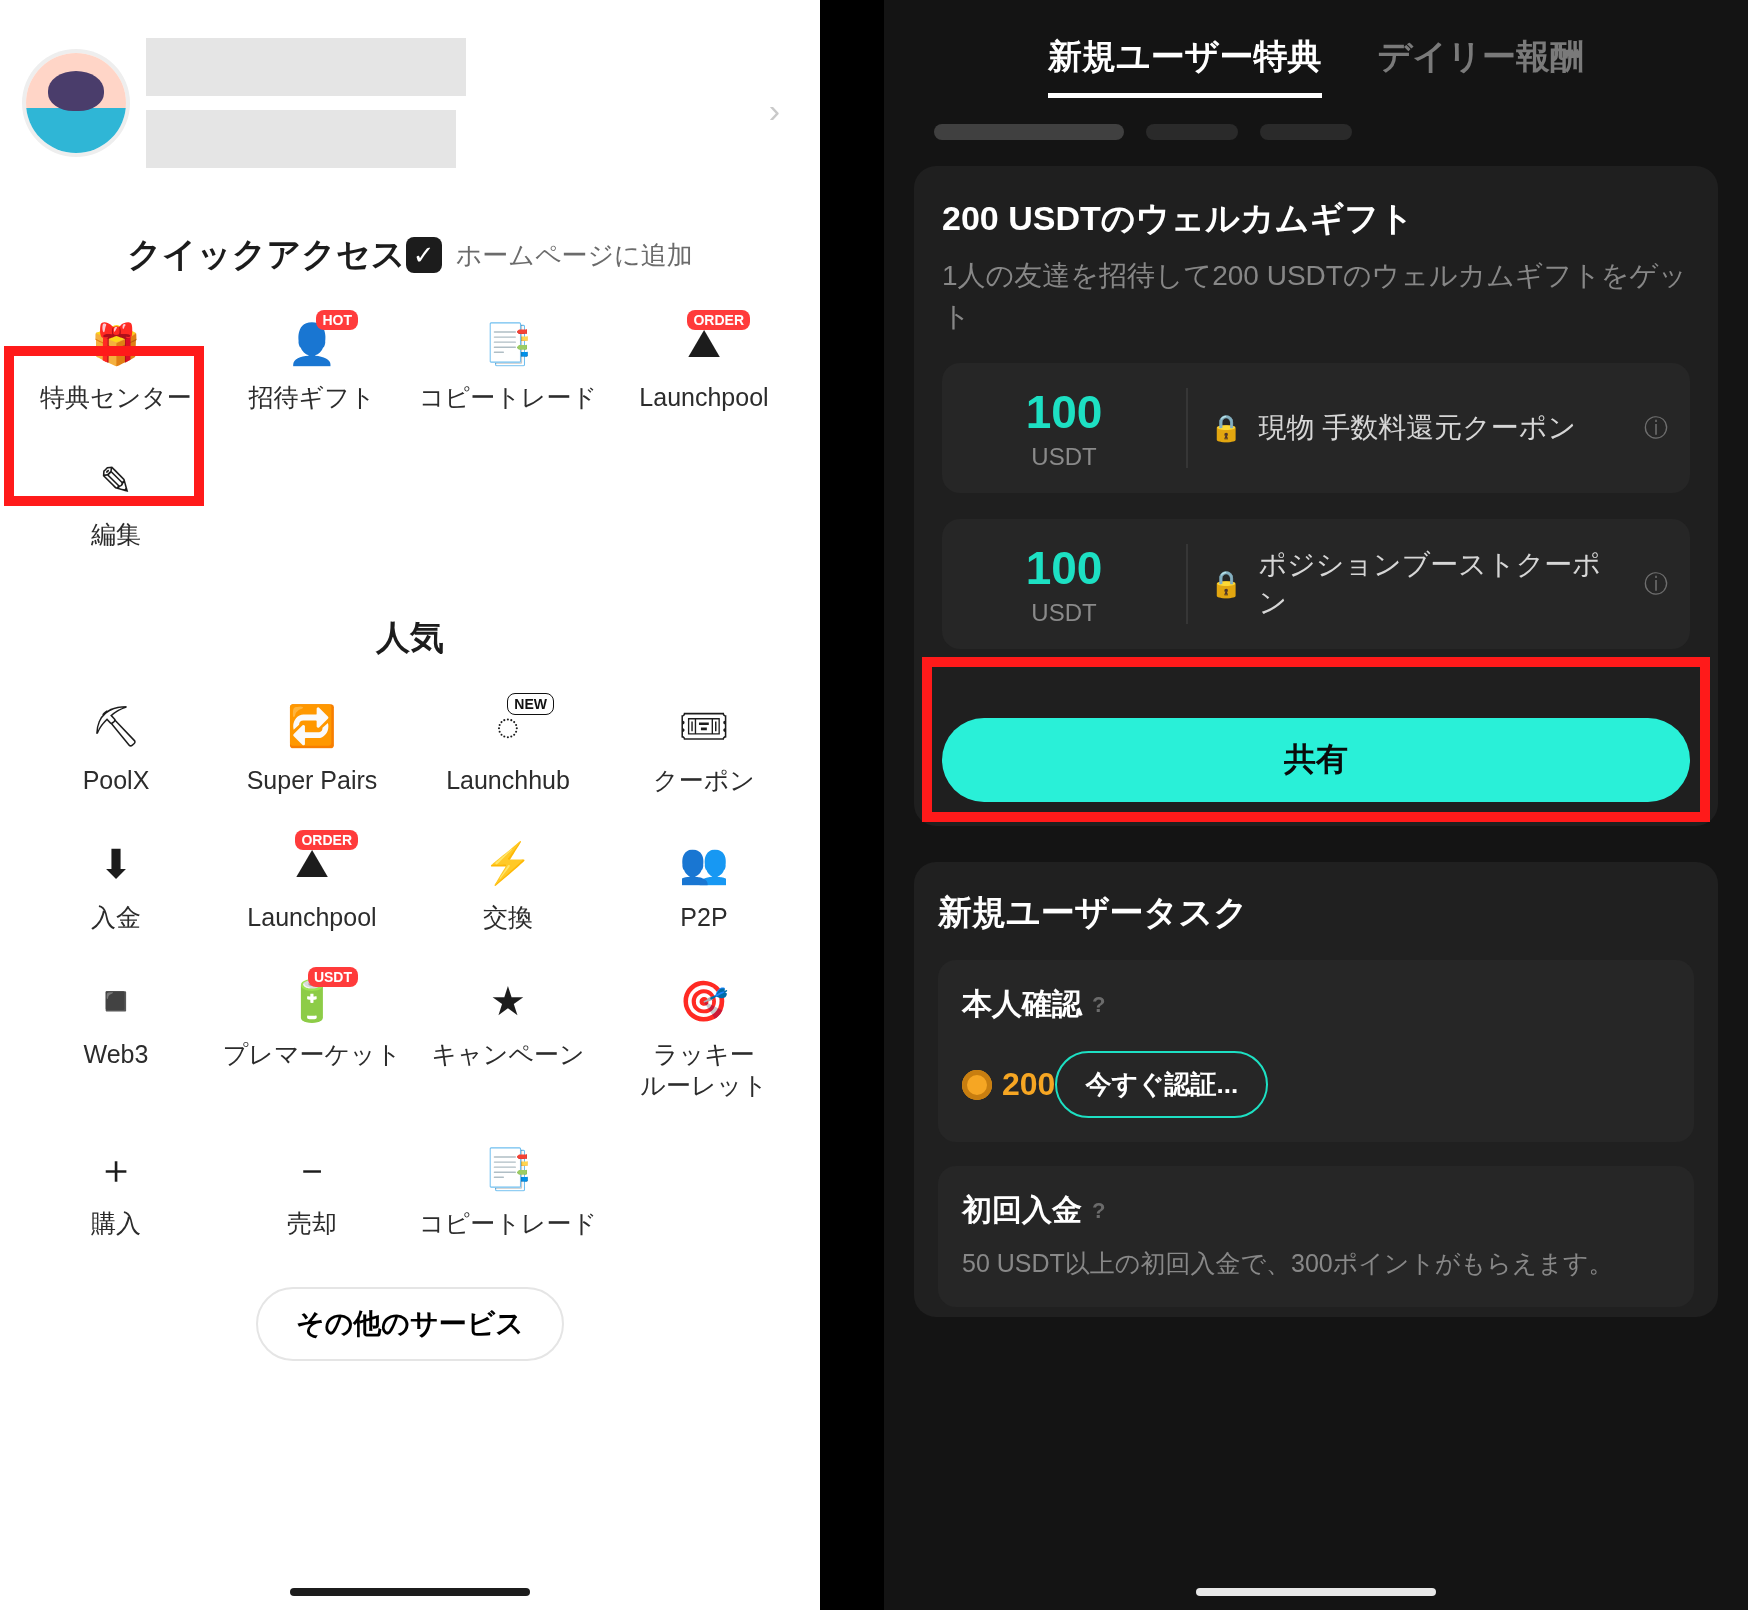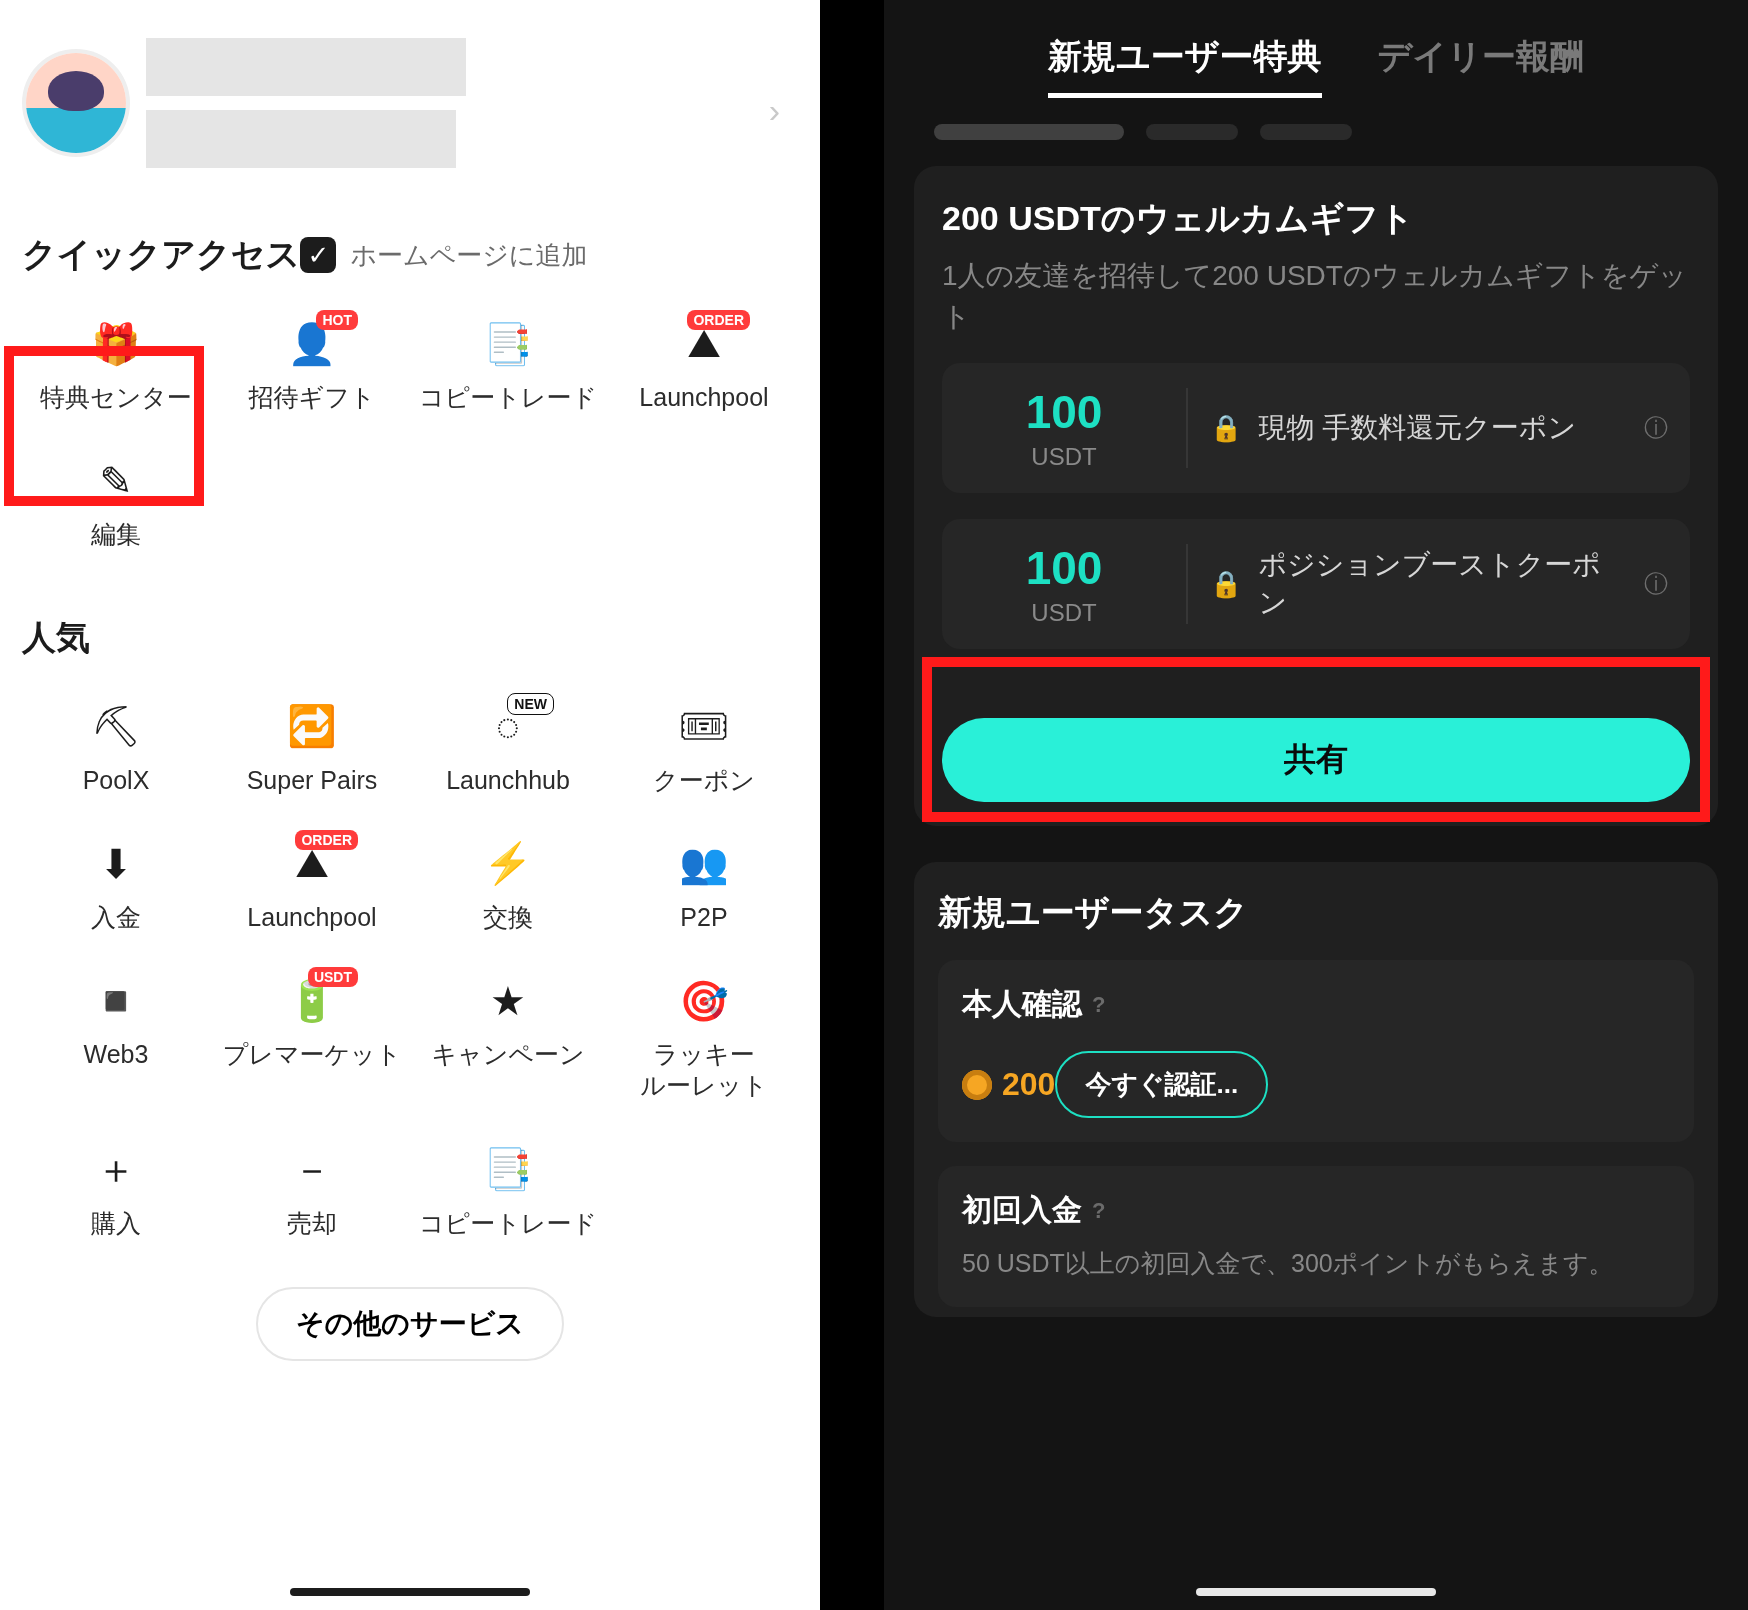--- a/index.html
+++ b/index.html
@@ -48,21 +48,21 @@
   }
   .profile-redacted .bar{ background:#e5e5e5; }
   .profile-redacted .bar.a{ width:320px; height:58px; }
   .profile-redacted .bar.b{ width:310px; height:58px; }
   .chevron-right {
     position:absolute; right:18px; top:50%; transform:translateY(-70%);
     font-size:34px; color:#c9c9c9;
   }
 
   .section-row {
-    display:flex; align-items:center; justify-content:flex-start;
+    display:flex; align-items:center; justify-content:center;
     margin-top: 24px;
   }
   .section-title { font-size:34px; font-weight:700; }
   .add-home { display:flex; align-items:center; gap:14px; font-size:26px; color:#6b6b6b; }
   .checkbox {
     width:36px; height:36px; border-radius:8px;
     background:#1c1c1c; color:#fff; font-size:26px;
     display:flex; align-items:center; justify-content:center;
   }
 

